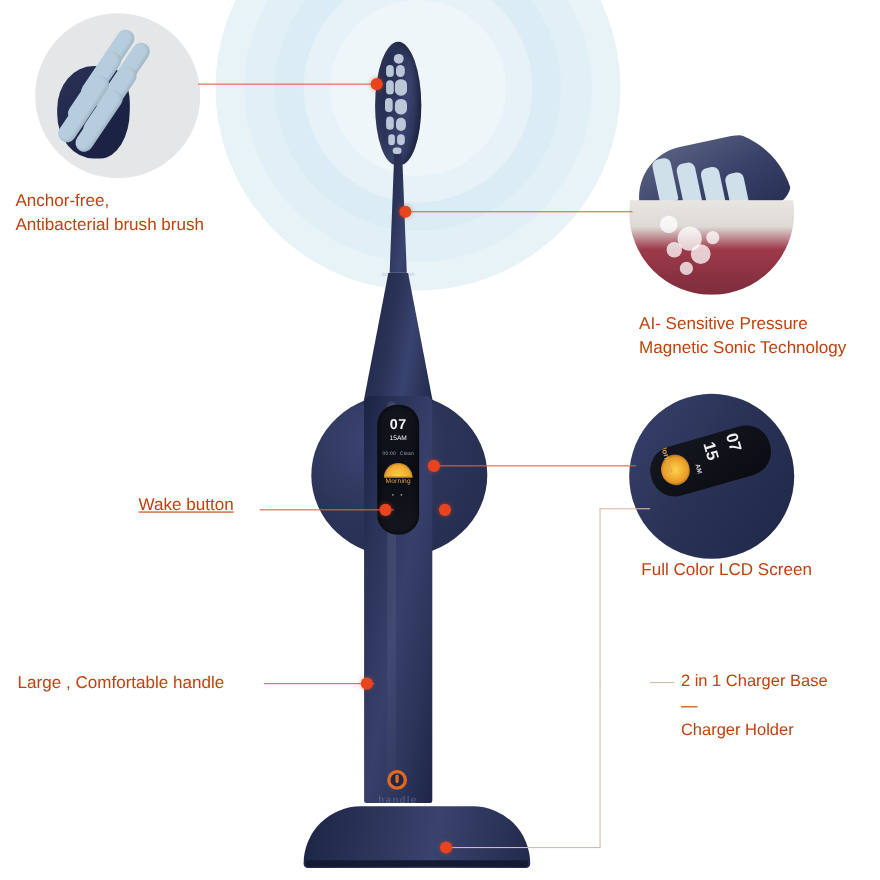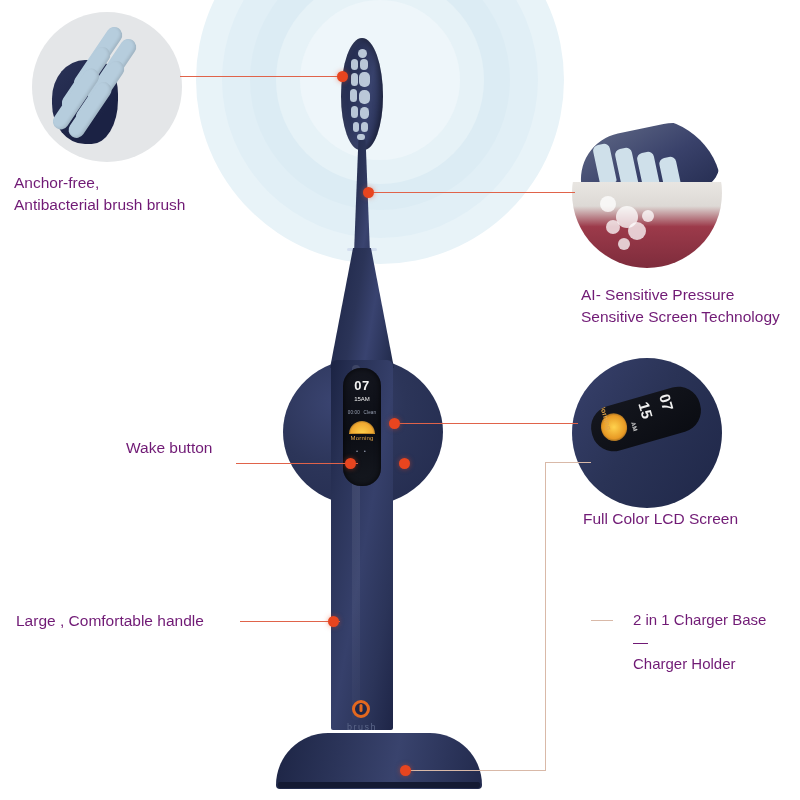--- a/index.html
+++ b/index.html
@@ -132,22 +132,22 @@
     border-radius:22px; transform:rotate(-16deg); overflow:hidden; }
   .cl-t { position:absolute; color:#f0f0f0; font-weight:bold; transform:rotate(90deg); }
 
   
   .line { position:absolute; background:#d9b9a8; }
   .line-red { position:absolute; background:#e0634a; height:1px; }
   .dot { position:absolute; width:11px; height:11px; border-radius:50%;
     background:#e8451f; box-shadow:0 0 5px rgba(232,69,31,.5); }
 
   
-  .label { position:absolute; color:#701a75; font-size:15.5px; line-height:22px; }
-  .label.small { font-size:15px;margin-left:14px; }
+  .label { position:absolute; color:#c2410c; font-size:15.5px; line-height:22px; }
+  .label.small { font-size:15px; }
 </style>
 </head>
 <body>
 
 <div class="stage">
 
   <div class="ripple r1"></div>
   <div class="ripple r2"></div>
   <div class="ripple r3"></div>
   <div class="ripple r4"></div>
@@ -186,21 +186,21 @@
       <span>00:00</span>
       <span>Clean</span>
     </div>
     <div class="lcd-sun"></div>
     <div class="lcd-horizon"></div>
     <div class="lcd-label">Morning</div>
     <div class="lcd-dots">• •</div>
   </div>
 
   <div class="logo-mark"></div>
-  <div class="logo-text">brush</div>
+  <div class="logo-text">handle</div>
 
   <div class="base"></div>
   <div class="base-foot"></div>
 
   <div class="callout co-brushhead">
     <div class="bh-base"></div>
     <div class="bh-tuft" style="left:58px;  top:10px; width:16px; height:74px; transform:rotate(34deg);"></div>
     <div class="bh-tuft" style="left:72px;  top:22px; width:16px; height:74px; transform:rotate(34deg);"></div>
     <div class="bh-tuft" style="left:46px;  top:30px; width:16px; height:74px; transform:rotate(34deg);"></div>
     <div class="bh-tuft" style="left:60px;  top:44px; width:16px; height:74px; transform:rotate(34deg);"></div>
@@ -258,24 +258,24 @@
   <div class="dot" style="left:400px; top:765px;"></div>
   <div class="dot" style="left:399px; top:458px;"></div>
 
   <div class="label" style="left:14px; top:172px;">
     <div>Anchor-free,</div>
     <div>Antibacterial brush brush</div>
   </div>
 
   <div class="label" style="left:581px; top:284px;">
     <div>AI- Sensitive Pressure</div>
-    <div>Sensitive Screen Technology</div>
-  </div>
-
-  <div class="label" style="left:126px; top:437px;">Wake button</div>
+    <div>Magnetic Sonic Technology</div>
+  </div>
+
+  <div class="label" style="left:126px; top:449px;text-decoration:underline;">Wake button</div>
 
   <div class="label" style="left:583px; top:508px;">Full Color LCD Screen</div>
 
   <div class="label" style="left:16px; top:610px;">Large , Comfortable handle</div>
 
   <div class="label small" style="left:619px; top:609px;">
     <div>2 in 1 Charger Base</div>
     <div>—</div>
     <div>Charger Holder</div>
   </div>

